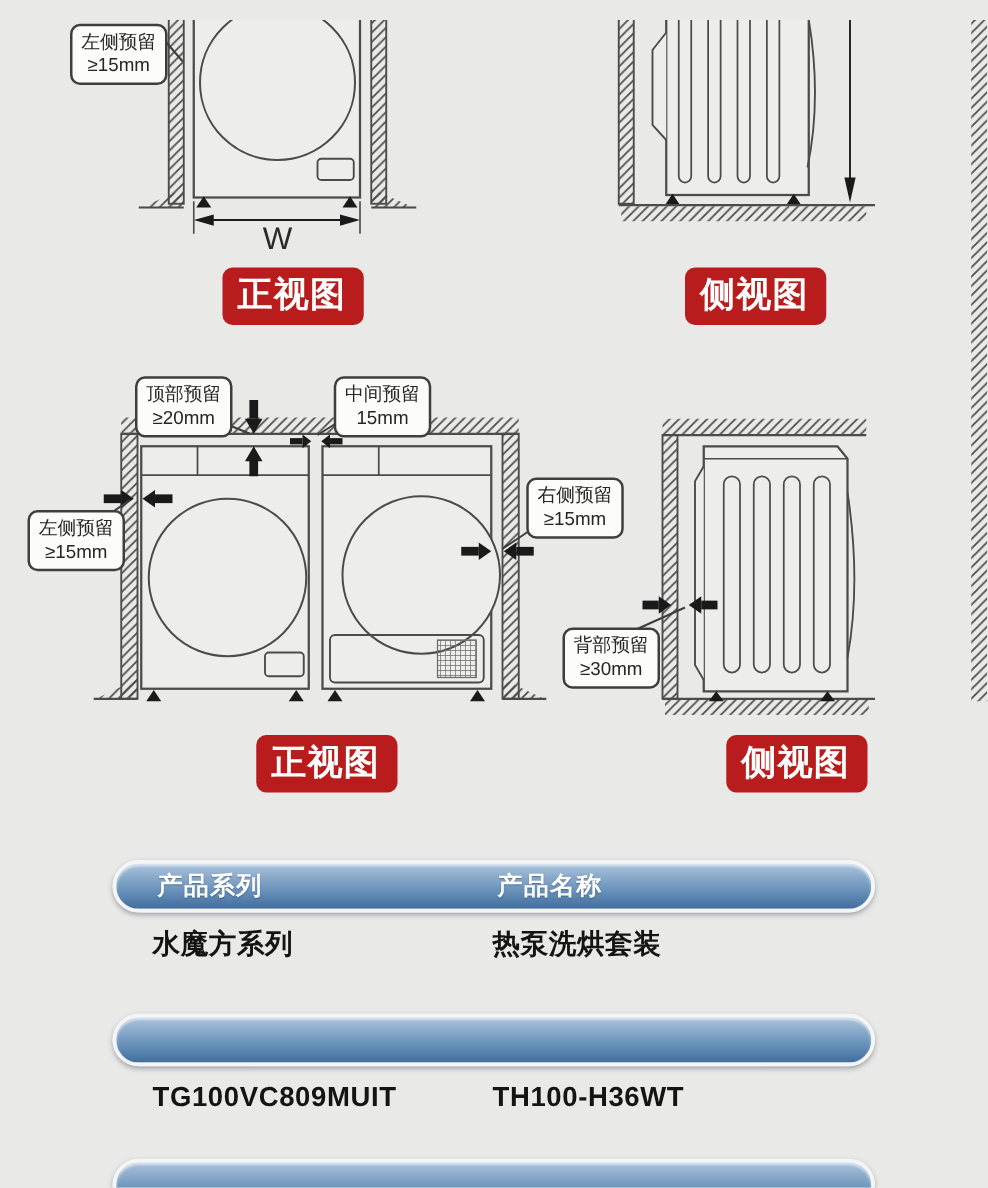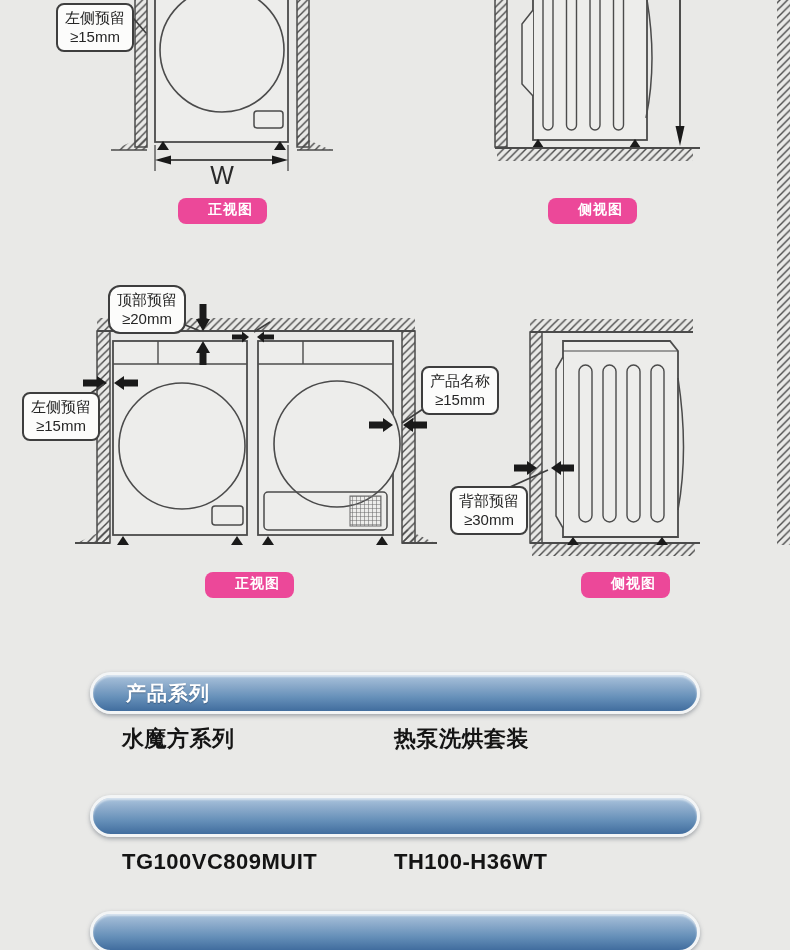--- a/index.html
+++ b/index.html
@@ -1,21 +1,21 @@
 <!DOCTYPE html>
 <html><head>
 <meta charset="utf-8">
 <style>
   html,body{margin:0;padding:0;}
   body{
     width:790px;height:950px;overflow:hidden;position:relative;
     background:#e9e9e7;
     font-family:"Liberation Sans","DejaVu Sans",sans-serif;
   }
-  .canvas{position:absolute;left:0;top:0;width:790px;height:694px;text-decoration:underline;}
+  .canvas{position:absolute;left:0;top:16px;width:790px;height:694px;text-decoration:underline;}
   svg.diagram{position:absolute;left:0;top:0;}
 
   
   .lblbox{
     position:absolute;
     background:#fcfcfb;
     border:2px solid #3e3e3e;
     border-radius:8px;
     padding:3px 7px 4px 7px;
     font-size:15px;
@@ -23,25 +23,25 @@
     color:#262626;
     text-align:center;
     white-space:nowrap;
     z-index:3;
   }
   .lblbox .l2{display:block;}
 
   
   .caption{
     position:absolute;
-    background:#ec4899;
+    background:#b91c1c;
     color:#ffffff;
     font-weight:bold;
-    font-size:14px;
-    padding:3px 14px 5px 30px;
+    font-size:28px;
+    padding:3px 14px 5px 12px;
     border-radius:8px;
     letter-spacing:1px;
     z-index:3;
   }
 
   .dimlabel{
     position:absolute;
     font-size:25px;
     color:#2a2a2a;
     z-index:3;
@@ -248,42 +248,47 @@
   <div class="lblbox" style="left:56px;top:3px;">
     <span>左侧预留</span>
     <span class="l2">≥15mm</span>
   </div>
 
   <div class="dimlabel" style="left:203px;top:161px;width:38px;text-align:center;">W</div>
 
   <div class="caption" style="left:178px;top:198px;">正视图</div>
   <div class="caption" style="left:548px;top:198px;">侧视图</div>
 
-  <div class="lblbox" style="left:108px;top:285px;border-radius:12px;">
+  <div class="lblbox" style="left:108px;top:285px;">
     <span>顶部预留</span>
     <span class="l2">≥20mm</span>
+  </div>
+  <div class="lblbox" style="left:267px;top:285px;">
+    <span>中间预留</span>
+    <span class="l2">15mm</span>
   </div>
   <div class="lblbox" style="left:22px;top:392px;">
     <span>左侧预留</span>
     <span class="l2">≥15mm</span>
   </div>
   <div class="lblbox" style="left:421px;top:366px;">
-    <span>产品名称</span>
+    <span>右侧预留</span>
     <span class="l2">≥15mm</span>
   </div>
   <div class="lblbox" style="left:450px;top:486px;">
     <span>背部预留</span>
     <span class="l2">≥30mm</span>
   </div>
 
   <div class="caption" style="left:205px;top:572px;">正视图</div>
   <div class="caption" style="left:581px;top:572px;">侧视图</div>
 
   <div class="pill" style="top:672px;">
     <span class="hdr c1">产品系列</span>
+    <span class="hdr c2">产品名称</span>
   </div>
   <div class="valrow" style="top:724px;">
     <span class="val c1">水魔方系列</span>
     <span class="val c2">热泵洗烘套装</span>
   </div>
 
   <div class="pill" style="top:795px;">
   </div>
   <div class="valrow" style="top:849px;">
     <span class="val c1">TG100VC809MUIT</span>

